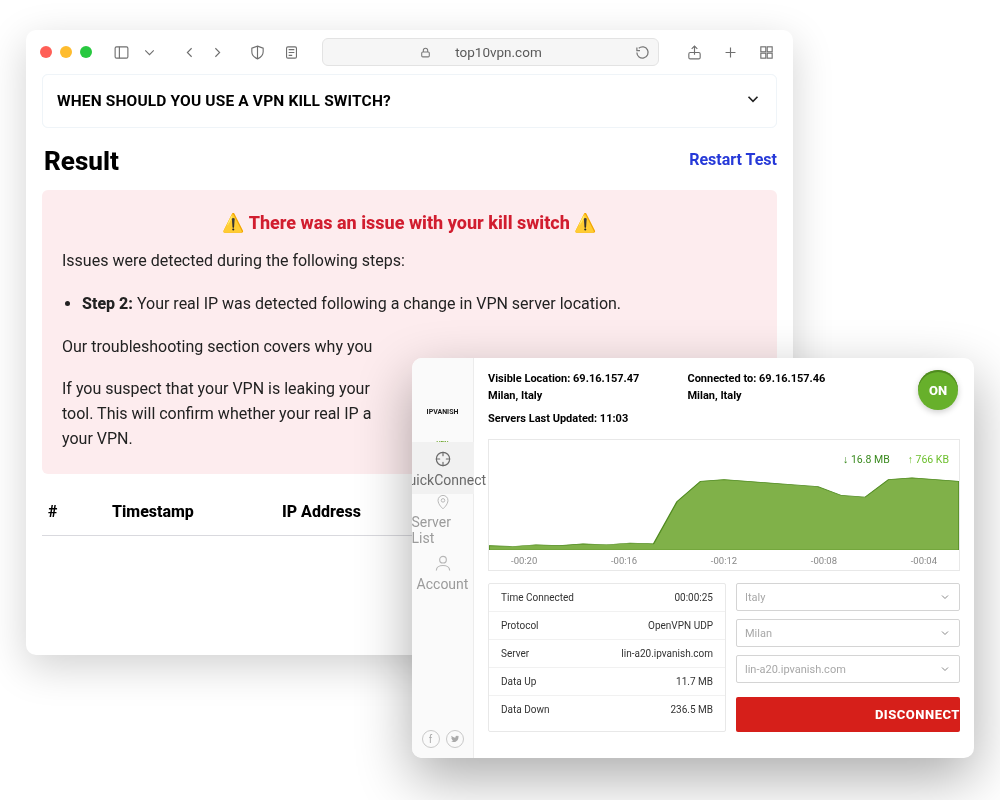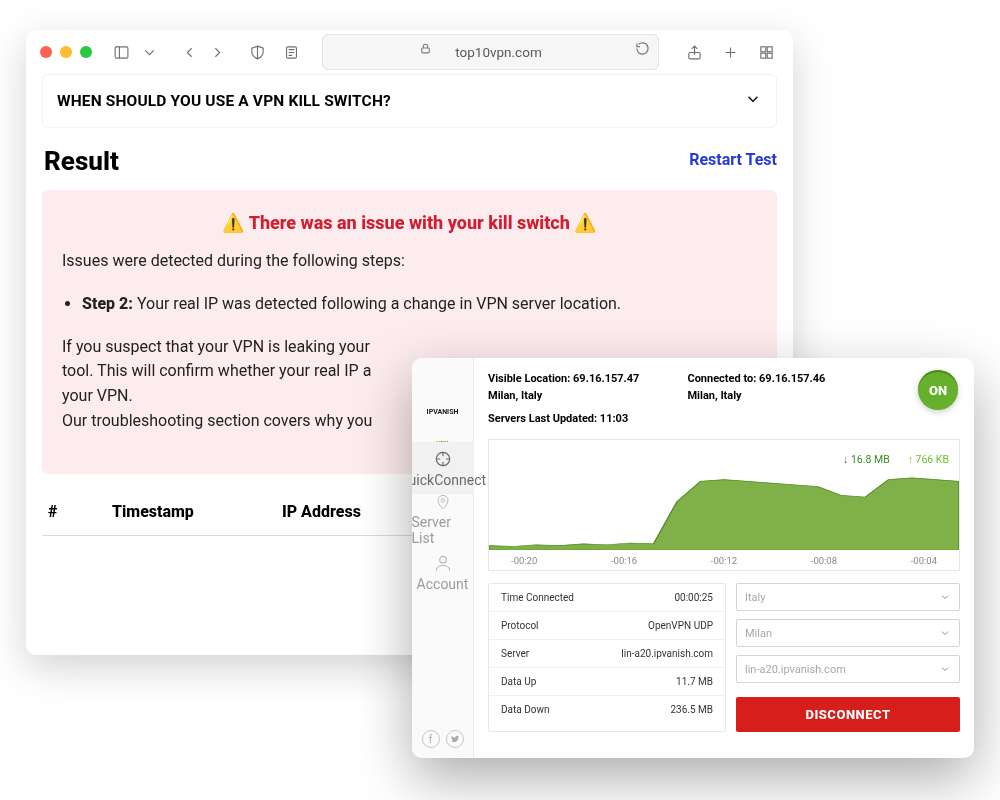--- a/index.html
+++ b/index.html
@@ -10,21 +10,21 @@
   .browser{position:absolute;left:26px;top:30px;width:767px;height:625px;
            background:#fff;border-radius:10px;box-shadow:0 12px 40px rgba(0,0,0,.18);overflow:hidden;}
   .titlebar{height:44px;display:flex;align-items:center;padding:0 14px;gap:8px;}
   .trafficlights{display:flex;gap:8px;margin-right:8px;}
   .tl{width:12px;height:12px;border-radius:50%;}
   .tl.red{background:#ff5f57;} .tl.yellow{background:#febc2e;} .tl.green{background:#28c840;}
   .tb-icon{width:26px;height:26px;display:flex;align-items:center;justify-content:center;
            color:#888;border-radius:5px;}
   .tb-icon svg{width:17px;height:17px;stroke:#6f6f6f;fill:none;stroke-width:1.6;}
   .tb-group{display:flex;align-items:center;gap:2px;}
-  .addrbar{flex:1;margin:0 10px;height:36px;border:1px solid #e3e3e3;border-radius:6px;
+  .addrbar{flex:1;margin:0 10px;height:28px;border:1px solid #e3e3e3;border-radius:6px;
            background:#f6f6f6;display:flex;align-items:center;justify-content:center;
            font-size:13.5px;color:#5a5a5a;position:relative;padding-left:16px;}
   .addrbar .lock{position:absolute;left:calc(50% - 72px);top:7px;}
   .addrbar .reload{position:absolute;right:8px;top:6px;}
   .tb-right{display:flex;gap:10px;margin-left:4px;}
 
   .content{padding:0 16px 16px;}
   .accordion{background:#eff4f8;border-radius:6px;padding:0 0;}
   .accordion-row{display:flex;align-items:center;justify-content:space-between;
                  padding:15px 14px;border:1px solid #eff4f8;border-radius:6px;background:#fff;margin:6px 0 0;}
@@ -90,21 +90,21 @@
   .lower{display:flex;gap:10px;margin-top:12px;}
   .stats{flex:1;border:1px solid #e8e8e8;border-radius:2px;background:#fff;}
   .stats .srow{display:flex;justify-content:space-between;font-size:10px;color:#333;
                padding:8px 12px;}
   .stats .srow+ .srow{border-top:1px solid #f1f1f1;}
   .rightcol{width:224px;display:flex;flex-direction:column;gap:8px;}
   .dd{border:1px solid #d4d4d4;border-radius:2px;background:#fff;height:28px;
       display:flex;align-items:center;justify-content:space-between;padding:0 8px;
       font-size:11px;color:#a8a8a8;}
   .dd svg{width:12px;height:12px;stroke:#888;fill:none;stroke-width:2;}
-  .disconnect{margin-top:6px;background:#d61f1a;color:#fff;text-align:center;
+  .disconnect{margin-top:6px;background:#d61f1a;color:#fff;text-align:right;
               font-weight:800;font-size:13px;letter-spacing:.04em;padding:10px 0;border-radius:2px;}
 </style>
 </head>
 <body>
 <div class="stage">
 
 <div class="browser">
   <div class="titlebar">
     <div class="trafficlights">
       <div class="tl red"></div>
@@ -216,24 +216,24 @@
         <span class="warn">⚠️</span>
       </div>
       <div class="alert-body">
         <p>Issues were detected during the following steps:</p>
         <ul>
               <li>
           <b>Step 2:</b>
           <span>Your real IP was detected following a change in VPN server location.</span>
         </li>
             </ul>
+        <p>Our troubleshooting section covers why you</p>
         <p style="white-space:pre-line;margin-bottom:0;">If you suspect that your VPN is leaking your&nbsp;
 tool. This will confirm whether your real IP a
 your VPN.</p>
-        <p>Our troubleshooting section covers why you</p>
       </div>
     </div>
 
     <div class="tbl">
       <div class="hdr">
         <div>#</div>
         <div>Timestamp</div>
         <div>IP Address</div>
       </div>
     </div>

